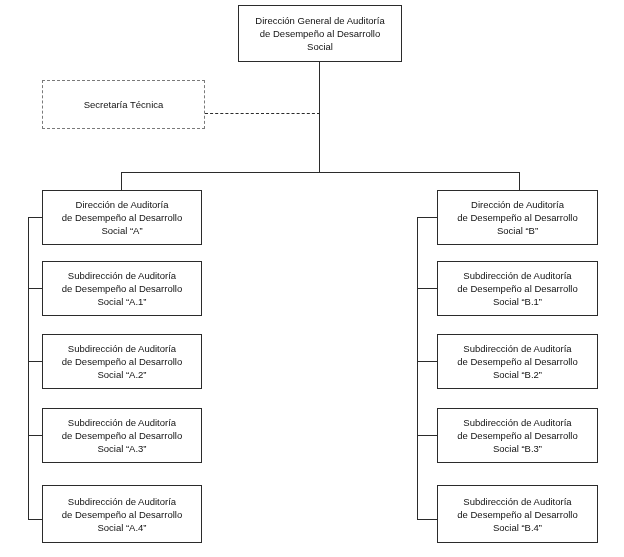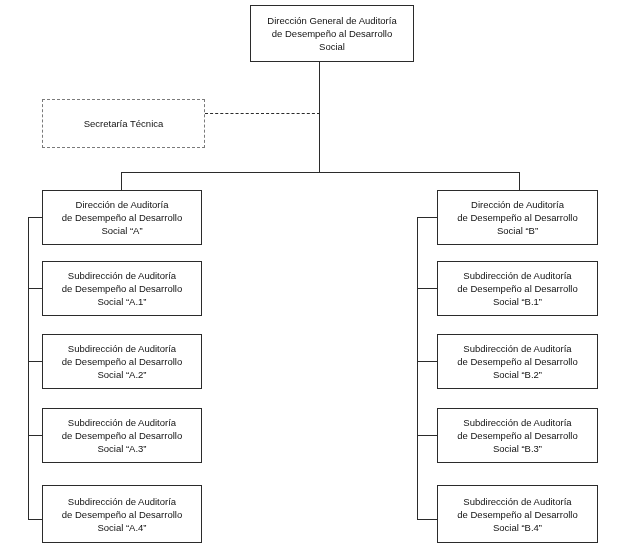--- a/index.html
+++ b/index.html
@@ -49,27 +49,27 @@
     position: absolute;
     height: 0;
     border-top: 1px dashed #2b2b2b;
   }
 </style>
 </head>
 <body>
 
 <div id="chart-root">
 
-  <div class="node-box" style="left:238px; top:5px; width:164px; height:57px;margin-left:12px;">Dirección General de Auditoría
+  <div class="node-box" style="left:238px; top:5px; width:164px; height:57px;">Dirección General de Auditoría
 de Desempeño al Desarrollo
 Social</div>
 
   <div class="connector v" style="left:319px; top:62px; height:110px;"></div>
 
-  <div class="node-box dashed" style="left:42px; top:99px; width:163px; height:49px;">Secretaría Técnica</div>
+  <div class="node-box dashed" style="left:42px; top:80px; width:163px; height:49px;">Secretaría Técnica</div>
 
   <div class="connector-dashed-h" style="left:205px; top:113px; width:115px;"></div>
 
   <div class="connector h" style="left:121px; top:172px; width:399px;"></div>
 
   <div class="connector v" style="left:121px; top:172px; height:18px;"></div>
 
   <div class="connector v" style="left:519px; top:172px; height:18px;"></div>
 
   <div class="node-box" style="left:42px; top:190px; width:160px; height:55px;">Dirección de Auditoría

